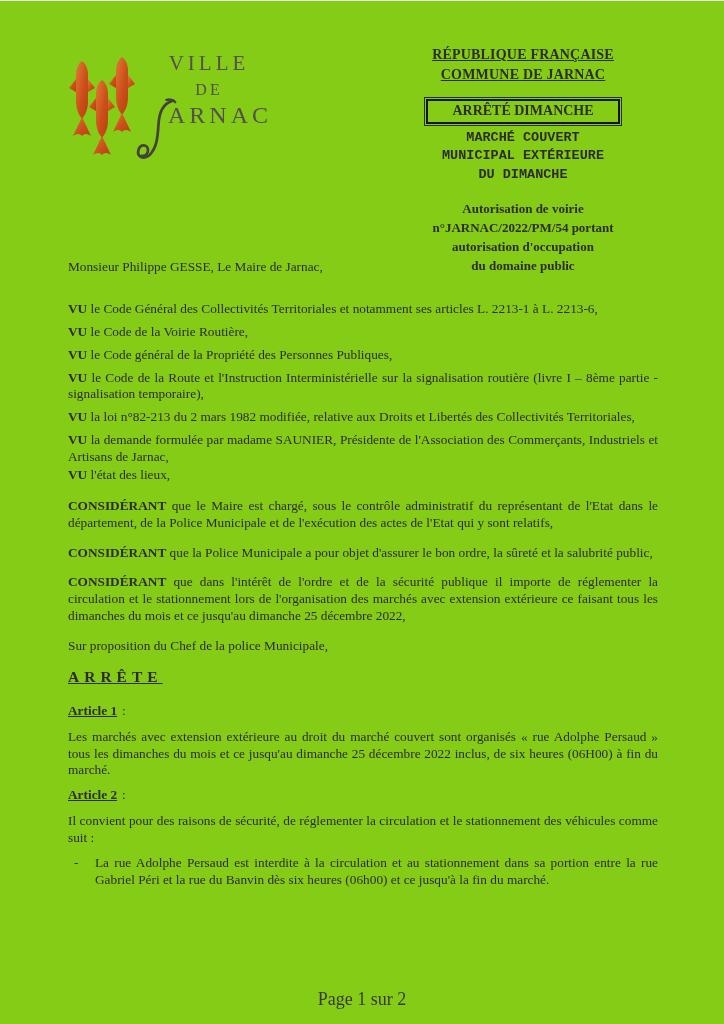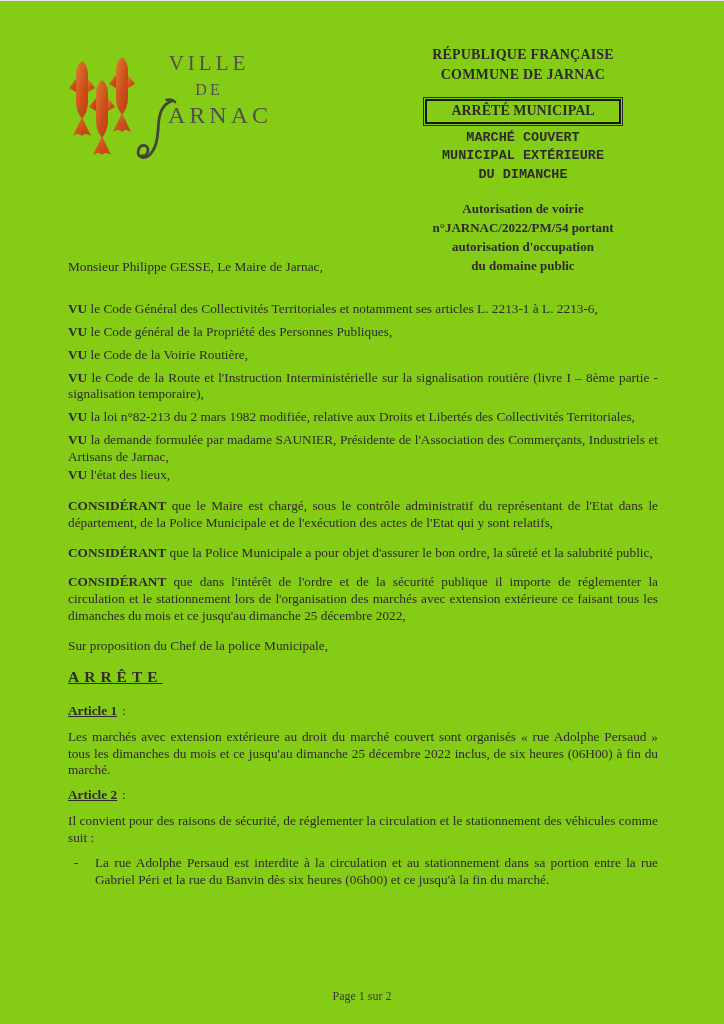--- a/index.html
+++ b/index.html
@@ -13,21 +13,21 @@
   .logo{position:absolute;left:64px;top:44px;width:300px;height:130px;}
   .fish-svg{position:absolute;left:4px;top:8px;}
   .logo-text{position:absolute;left:70px;top:6px;width:150px;text-align:center;color:#55504b;}
   .logo-ville{font-size:21px;letter-spacing:4px;}
   .logo-de{font-size:16px;letter-spacing:3px;margin-top:5px;}
   .logo-jarnac{position:relative;margin-top:3px;height:34px;font-size:24px;letter-spacing:4px;overflow:visible;}
   .logo-jarnac .jsvg{position:absolute;left:2px;top:-10px;overflow:visible;}
   .logo-jarnac .rest{position:absolute;left:34px;top:0;}
   
   .header-right{position:absolute;left:372px;top:44px;width:302px;text-align:center;font-weight:bold;}
-  .hr-title{font-size:14px;letter-spacing:0.2px;line-height:1.45;}
+  .hr-title{font-size:14px;text-decoration:underline;letter-spacing:0.2px;line-height:1.45;}
   .arrete-box{display:inline-block;margin:13px auto 5px;padding:2px 24px 3px;
     border:2px solid #161616;outline:1px solid #2a2a2a;outline-offset:1px;font-size:14px;}
   .subtitle-line{font-size:13.5px;line-height:1.4;font-family:Liberation Mono, monospace;}
   .autorisation{margin-top:15px;font-size:13px;line-height:1.45;}
   
   .body{position:absolute;left:68px;top:258px;width:590px;font-size:13.3px;line-height:1.27;text-align:justify;}
   .body p{margin:0;}
   .salutation{margin-bottom:25px !important;text-align:left;}
   .vu{margin-bottom:6px !important;}
   .vu.packed{margin-bottom:1px !important;}
@@ -37,21 +37,21 @@
   .b{font-weight:bold;}
   .arrete-heading{text-align:left;margin:2px 0 16px;}
   .arrete-word{font-weight:bold;font-size:15.5px;letter-spacing:5px;text-decoration:underline;}
   .article-title{margin:0 0 9px !important;text-align:left;}
   .article-title .t{font-weight:bold;text-decoration:underline;}
   .article-title .colon{margin-left:5px;}
   .article-text{margin-bottom:8px !important;}
   .bullet{position:relative;padding-left:27px;margin-top:6px !important;}
   .bullet .dash{position:absolute;left:6px;}
   
-  .footer{position:absolute;left:0;right:0;top:988px;text-align:center;font-size:12px;color:#3a3733;}
+  .footer{position:absolute;left:0;right:0;top:988px;text-align:center;font-size:18px;color:#3a3733;}
 </style>
 </head>
 <body>
 
 <div class="page">
 
   <div class="logo">
     <svg class="fish-svg" width="70" height="118" viewBox="0 0 70 118">
       <defs>
         <linearGradient id="fg" x1="0" y1="0" x2="1" y2="1">
@@ -80,40 +80,40 @@
         </svg>
         <span class="rest">ARNAC</span>
       </div>
     </div>
   </div>
 
   <div class="header-right">
     <div class="hr-title">RÉPUBLIQUE FRANÇAISE</div>
     <div class="hr-title">COMMUNE DE JARNAC</div>
     <div>
-      <div class="arrete-box">ARRÊTÉ MUNICIPAL</div>
+      <div class="arrete-box">ARRÊTÉ DIMANCHE</div>
     </div>
     <div class="subtitle-line">MARCHÉ COUVERT</div>
     <div class="subtitle-line">MUNICIPAL EXTÉRIEURE</div>
     <div class="subtitle-line">DU DIMANCHE</div>
     <div class="autorisation">
       <div>Autorisation de voirie</div>
       <div>n°JARNAC/2022/PM/54 portant</div>
       <div>autorisation d'occupation</div>
       <div>du domaine public</div>
     </div>
   </div>
 
   <div class="body">
 
     <p class="salutation">Monsieur Philippe GESSE, Le Maire de Jarnac,</p>
 
     <p class="vu"><b class="b">VU</b><span> le Code Général des Collectivités Territoriales et notamment ses articles L. 2213-1 à L. 2213-6,</span></p>
+    <p class="vu"><b class="b">VU</b><span> le Code de la Voirie Routière,</span></p>
     <p class="vu"><b class="b">VU</b><span> le Code général de la Propriété des Personnes Publiques,</span></p>
-    <p class="vu"><b class="b">VU</b><span> le Code de la Voirie Routière,</span></p>
     <p class="vu"><b class="b">VU</b><span> le Code de la Route et l'Instruction Interministérielle sur la signalisation routière (livre I – 8ème partie - signalisation temporaire),</span></p>
     <p class="vu"><b class="b">VU</b><span> la loi n°82-213 du 2 mars 1982 modifiée, relative aux Droits et Libertés des Collectivités Territoriales,</span></p>
     <p class="vu packed"><b class="b">VU</b><span> la demande formulée par madame SAUNIER, Présidente de l'Association des Commerçants, Industriels et Artisans de Jarnac,</span></p>
     <p class="vu vu-last"><b class="b">VU</b><span> l'état des lieux,</span></p>
 
     <p class="considerant"><b class="b">CONSIDÉRANT</b><span> que le Maire est chargé, sous le contrôle administratif du représentant de l'Etat dans le département, de la Police Municipale et de l'exécution des actes de l'Etat qui y sont relatifs,</span></p>
     <p class="considerant"><b class="b">CONSIDÉRANT</b><span> que la Police Municipale a pour objet d'assurer le bon ordre, la sûreté et la salubrité public,</span></p>
     <p class="considerant"><b class="b">CONSIDÉRANT</b><span> que dans l'intérêt de l'ordre et de la sécurité publique il importe de réglementer la circulation et le stationnement lors de l'organisation des marchés avec extension extérieure ce faisant tous les dimanches du mois et ce jusqu'au dimanche 25 décembre 2022,</span></p>
 
     <p class="sur-proposition">Sur proposition du Chef de la police Municipale,</p>

